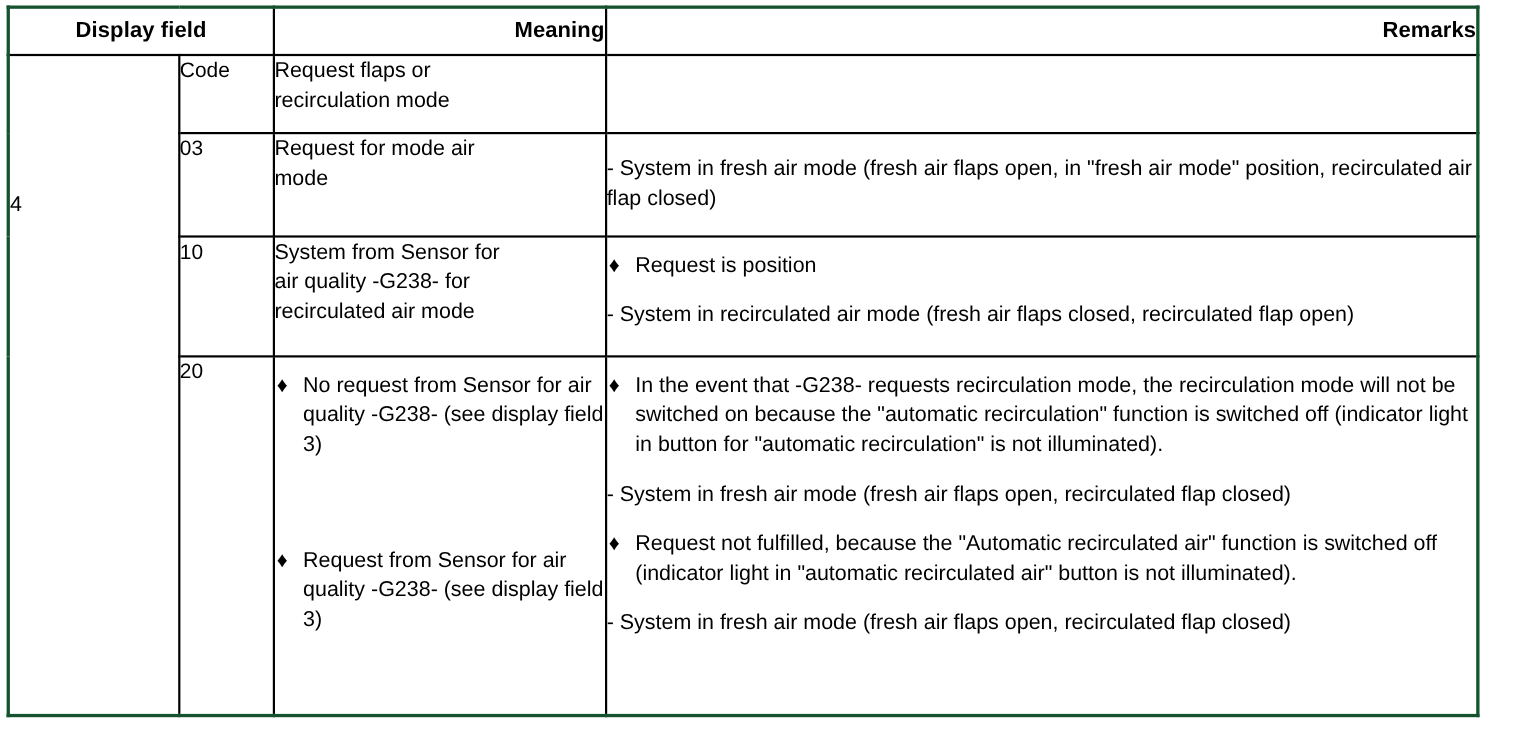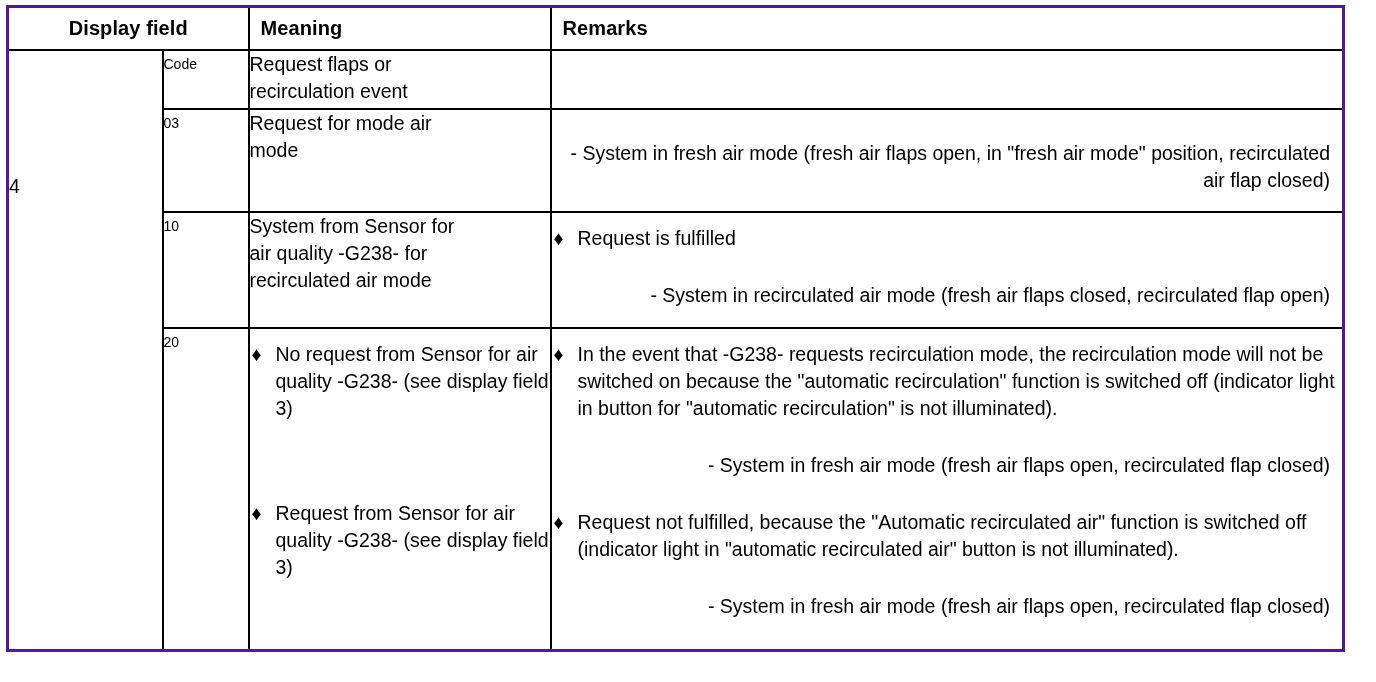--- a/index.html
+++ b/index.html
@@ -23,21 +23,21 @@
   }
 
   
   .spec-table {
     position: absolute;
     left: 6px;
     top: 5px;
     width: 1336px;      
     height: 647px;      
     box-sizing: border-box;
-    border: 3px solid #4c1d95;
+    border: 3px solid #14532d;
     border-collapse: collapse;
     table-layout: fixed;
   }
   .spec-table td, .spec-table th {
     border: 2px solid #000;
     padding: 0;
     vertical-align: top;
     text-align: left;
     font-weight: normal;
   }
@@ -51,39 +51,40 @@
   
   .hdr {
     height: 43px;
   }
   .hdr th {
     font-weight: bold;
     font-size: 20px;
     line-height: 20px;
     letter-spacing: 0.1px;
     vertical-align: middle;
+    text-align: right;
   }
   .hdr-display {
     text-align: center !important;
   }
   .hdr-pad-left {
     padding-left: 11px !important;
   }
 
   
   .cell {
     font-size: 19.5px;
     line-height: 27px;
   }
   .pad-meaning { padding: 8px 8px 10px 11px; }
   .pad-remarks { padding: 8px 10px 10px 11px; }
   .pad-code {
     text-align: center;
     padding-top: 9px;
-    font-size: 14px;
+    font-size: 19px;
     line-height: 27px;
   }
   .field-cell {
     text-align: center;
     font-size: 19.5px;
     line-height: 27px;
   }
 
   
   .bullet {
@@ -92,23 +93,22 @@
     margin: 0;
   }
   .bullet > .dia {
     position: absolute;
     left: 2px;
     top: 0;
     font-size: 19.5px;
     line-height: 27px;
   }
   .dash {
-    margin: 12px;
+    margin: 0;
     padding-left: 0;
-    text-align: right;
   }
   .gap-sm { height: 12px; }
   .gap-md { height: 18px; }
   .gap-lg { height: 78px; }
 
   
   .field-4-inner {
     padding-top: 122px;
   }
 </style>
@@ -132,21 +132,21 @@
       <th class="hdr-pad-left">Remarks</th>
     </tr>
 
     <tr>
       <td class="field-cell" rowspan="4">
         <div class="field-4-inner">4</div>
       </td>
       <td class="pad-code">Code</td>
       <td class="cell pad-meaning">
         <div>Request flaps or</div>
-        <div>recirculation event</div>
+        <div>recirculation mode</div>
       </td>
       <td class="cell pad-remarks"></td>
     </tr>
 
     <tr>
       <td class="pad-code">03</td>
       <td class="cell pad-meaning">
         <div>Request for mode air</div>
         <div>mode</div>
       </td>
@@ -160,21 +160,21 @@
       <td class="pad-code">10</td>
       <td class="cell pad-meaning">
         <div>System from Sensor for</div>
         <div>air quality -G238- for</div>
         <div>recirculated air mode</div>
       </td>
       <td class="cell pad-remarks">
         <div class="gap-sm"></div>
         <p class="bullet">
           <span class="dia">♦</span>
-          <span>Request is fulfilled</span>
+          <span>Request is position</span>
         </p>
         <div class="gap-md"></div>
         <p class="dash">- System in recirculated air mode (fresh air flaps closed, recirculated flap open)</p>
       </td>
     </tr>
 
     <tr>
       <td class="pad-code">20</td>
       <td class="cell pad-meaning">
         <div class="gap-sm"></div>

